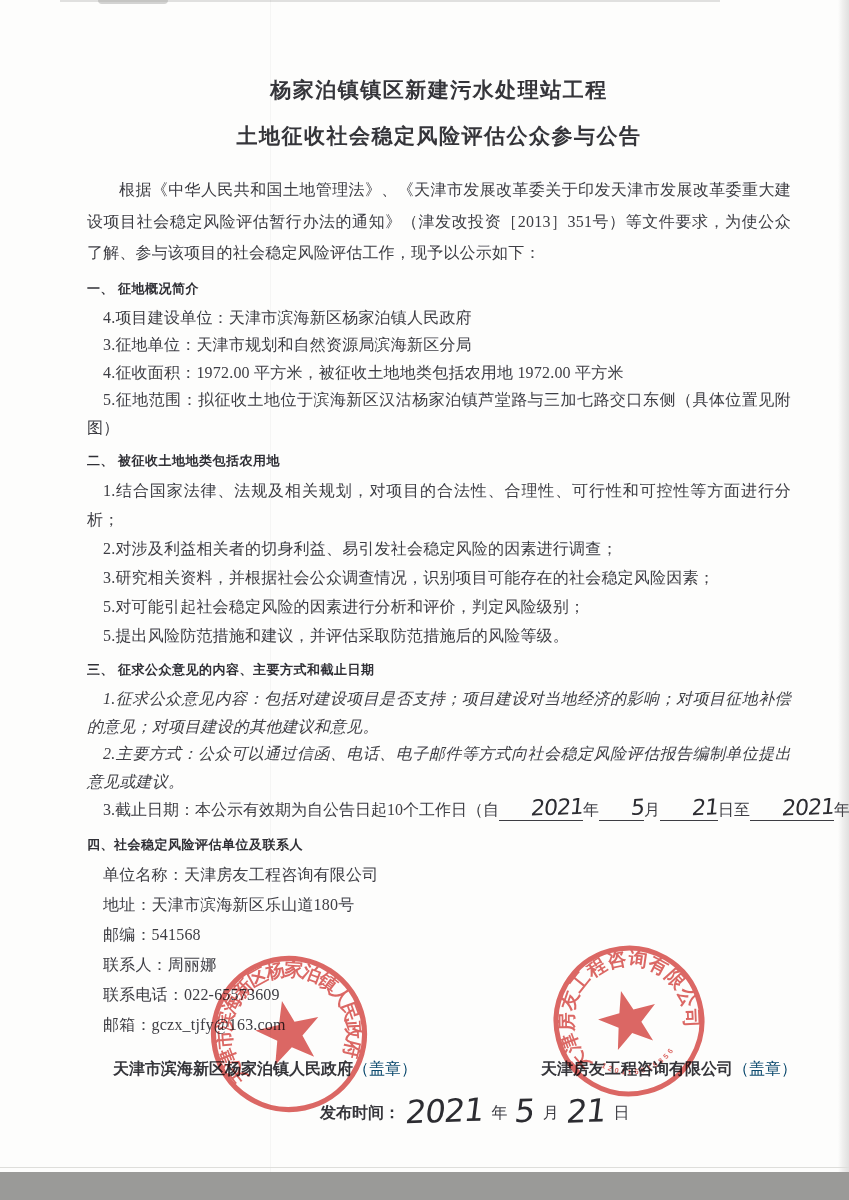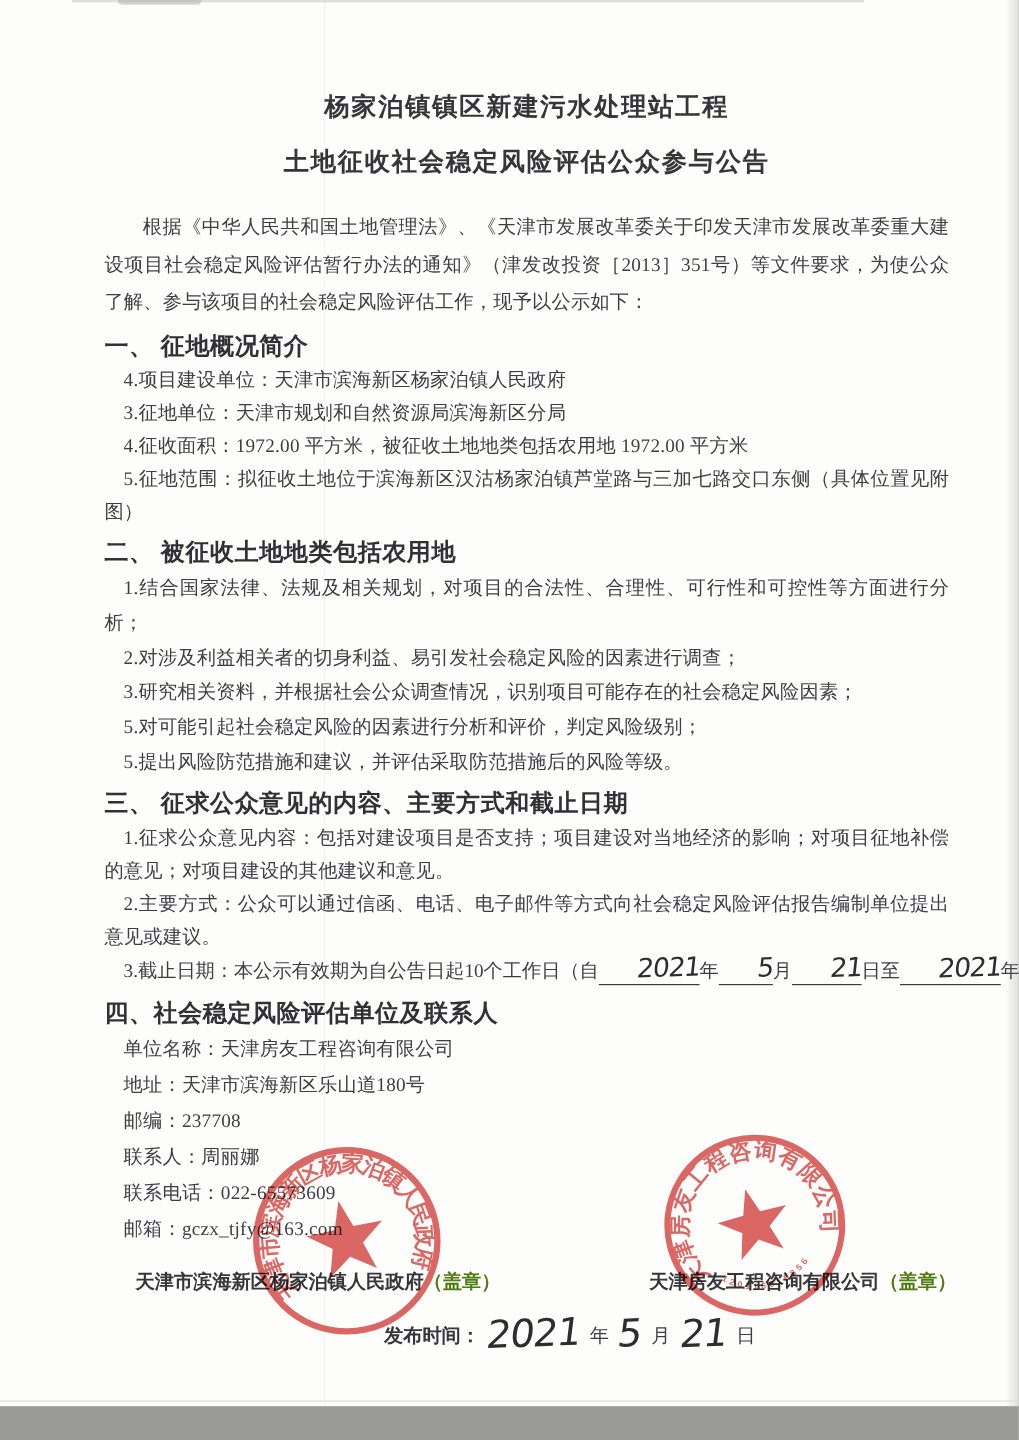--- a/index.html
+++ b/index.html
@@ -30,25 +30,25 @@
   .doc-title.second{margin-top:18px;}
 
   p{margin:0;}
   .intro{
     margin-top:24px;font-size:16px;line-height:31.5px;
     text-indent:32px;text-align:justify;letter-spacing:.2px;
   }
   .sec-heading{
     font-family:"Liberation Sans","DejaVu Sans",sans-serif;
     font-weight:bold;color:#303036;
-    font-size:20px;line-height:30px;margin-top:5px;letter-spacing:.5px;
+    font-size:13px;line-height:30px;margin-top:5px;letter-spacing:.5px;
   }
   .item{font-size:16px;line-height:27.5px;text-indent:16px;text-align:justify;letter-spacing:.2px;}
   .sec2 .item{line-height:29px;}
-  .sec3 .item{line-height:27.5px;}
+  .sec3 .item{line-height:27.5px;font-style:italic;}
   .contact .item{line-height:30px;}
 
   .deadline{white-space:nowrap;line-height:30px;text-indent:16px;}
   .blank{
     display:inline-block;border-bottom:1.6px solid #3d3d43;
     text-align:center;vertical-align:baseline;line-height:20px;
   }
   .w52{min-width:52px;} .w40{min-width:40px;}
   .hw{
     display:inline-block;
@@ -58,21 +58,21 @@
     letter-spacing:-1px;line-height:20px;
   }
 
   .signature-row{
     display:flex;margin-top:16px;position:relative;z-index:2;
     font-family:"Liberation Sans","DejaVu Sans",sans-serif;
     font-weight:bold;font-size:16px;color:#35353a;line-height:26px;
   }
   .sig-left{margin-left:26px;}
   .sig-right{margin-left:auto;margin-right:-6px;}
-  .sig-note{font-weight:bold;color:#4d7c0f;}
+  .sig-note{font-weight:normal;color:#0c4a6e;}
 
   .publish-row{
     margin-top:8px;margin-left:233px;position:relative;z-index:2;
     font-size:16px;line-height:42px;white-space:nowrap;
   }
   .publish-label{
     font-family:"Liberation Sans","DejaVu Sans",sans-serif;
     font-weight:bold;color:#35353a;
   }
   .hw-big{
@@ -130,21 +130,21 @@
       <p class="item">2.主要方式：公众可以通过信函、电话、电子邮件等方式向社会稳定风险评估报告编制单位提出意见或建议。</p>
       <p class="deadline">
         <span>3.截止日期：本公示有效期为自公告日起10个工作日（自</span><span class="blank w52"><span class="hw">2021</span></span><span>年</span><span class="blank w40"><span class="hw">5</span></span><span>月</span><span class="blank w40"><span class="hw">21</span></span><span>日至</span><span class="blank w52"><span class="hw">2021</span></span><span>年</span>
       </p>
     </div>
 
     <div class="contact">
       <p class="sec-heading">四、社会稳定风险评估单位及联系人</p>
       <p class="item">单位名称：天津房友工程咨询有限公司</p>
       <p class="item">地址：天津市滨海新区乐山道180号</p>
-      <p class="item">邮编：237708</p>
+      <p class="item">邮编：541568</p>
       <p class="item">联系人：周丽娜</p>
       <p class="item">联系电话：022-65573609</p>
       <p class="item">邮箱：gczx_tjfy@163.com</p>
     </div>
 
     <div class="signature-row">
       <span class="sig-left"><span>天津市滨海新区杨家泊镇人民政府</span><span class="sig-note">（盖章）</span></span>
       <span class="sig-right"><span>天津房友工程咨询有限公司</span><span class="sig-note">（盖章）</span></span>
     </div>
 

